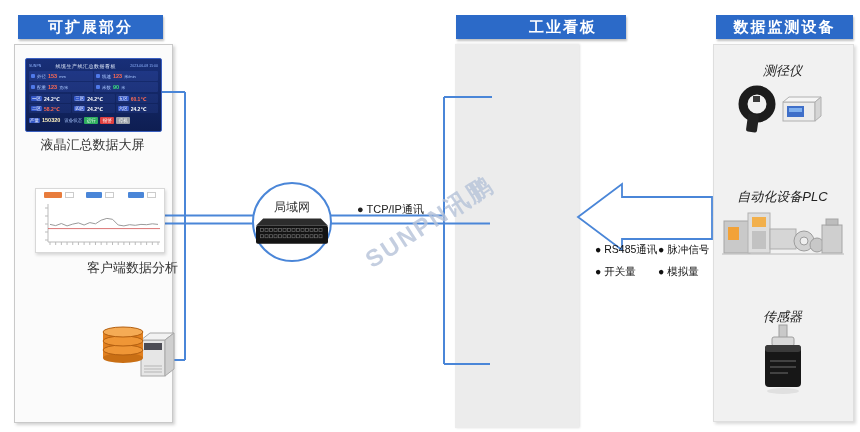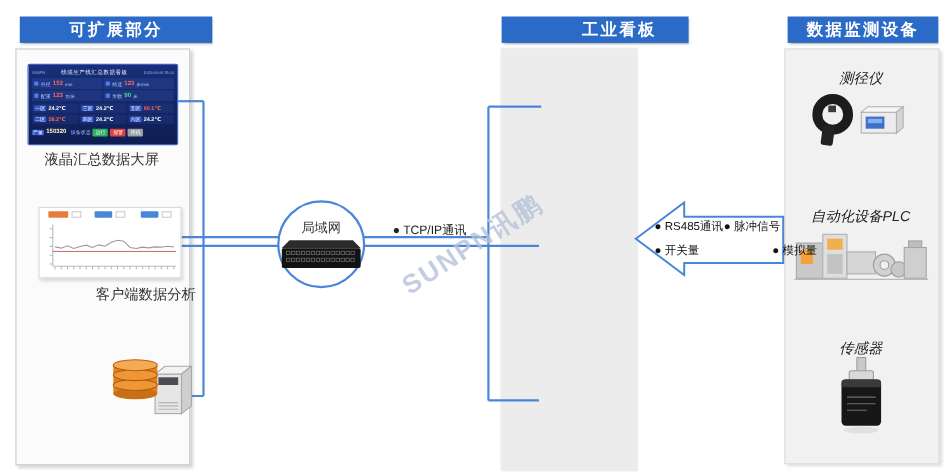--- a/index.html
+++ b/index.html
@@ -3,21 +3,21 @@
 <meta charset="utf-8">
 <style>
   html,body{margin:0;padding:0;background:#ffffff;}
   .stage{position:relative;width:860px;height:432px;background:#ffffff;overflow:hidden;
          font-family:"Liberation Sans","DejaVu Sans",sans-serif;}
 
   
   .col-header{position:absolute;height:24px;background:#2c6ac8;color:#fff;
     font-size:15px;font-weight:bold;display:flex;align-items:center;justify-content:center;
     letter-spacing:2px;box-shadow:1px 2px 2px rgba(0,0,0,.25);}
-  #hdr-left{left:18px;top:15px;width:175px;}
+  #hdr-left{left:18px;top:15px;width:145px;}
   #hdr-mid{left:456px;top:15px;width:126px;padding-left:44px;}
   #hdr-right{left:716px;top:15px;width:137px;}
 
   
   .panel{position:absolute;z-index:1;}
   #panel-left{left:14px;top:44px;width:157px;height:377px;background:#fbfbfb;
     border:1px solid #c9c9c9;box-shadow:2px 2px 3px rgba(0,0,0,.18);}
   #panel-mid{left:455px;top:44px;width:124px;height:384px;background:#ececec;
     box-shadow:1px 0 2px rgba(0,0,0,.12);}
   #panel-right{left:713px;top:44px;width:139px;height:376px;background:#f1f1f1;
@@ -31,22 +31,22 @@
 
   
   #lan-circle{position:absolute;left:252px;top:182px;width:80px;height:80px;border-radius:50%;
     background:#fff;border:2px solid #4a86d8;z-index:3;box-sizing:border-box;text-align:center;}
   #lan-label{font-size:12px;color:#333;margin-top:15px;}
   #tcp-label{position:absolute;left:357px;top:202px;font-size:11px;color:#222;z-index:3;}
 
   
   .arrow-row{position:absolute;display:flex;z-index:4;font-size:10.5px;color:#111;}
   #arrow-row1{left:595px;top:199px;}
-  #arrow-row2{left:595px;top:221px;gap:44px;}
-  .arrow-row span{display:inline-block;width:63px;white-space:nowrap;}
+  #arrow-row2{left:595px;top:221px;}
+  .arrow-row span{display:inline-block;width:63px;white-space:nowrap;margin-top:44px;}
 
   
   #watermark{position:absolute;left:368px;top:246px;z-index:5;font-size:24px;font-weight:bold;
     color:#b6c3d9;opacity:.8;transform:rotate(-33deg);transform-origin:left center;
     letter-spacing:2px;pointer-events:none;}
 
   
   #dashboard{position:absolute;left:25px;top:58px;width:137px;height:74px;z-index:2;
     background:linear-gradient(#182f78,#0e1e52);border:1px solid #3a5fc0;border-radius:2px;
     box-sizing:border-box;padding:2px 3px;color:#cfe0ff;}

